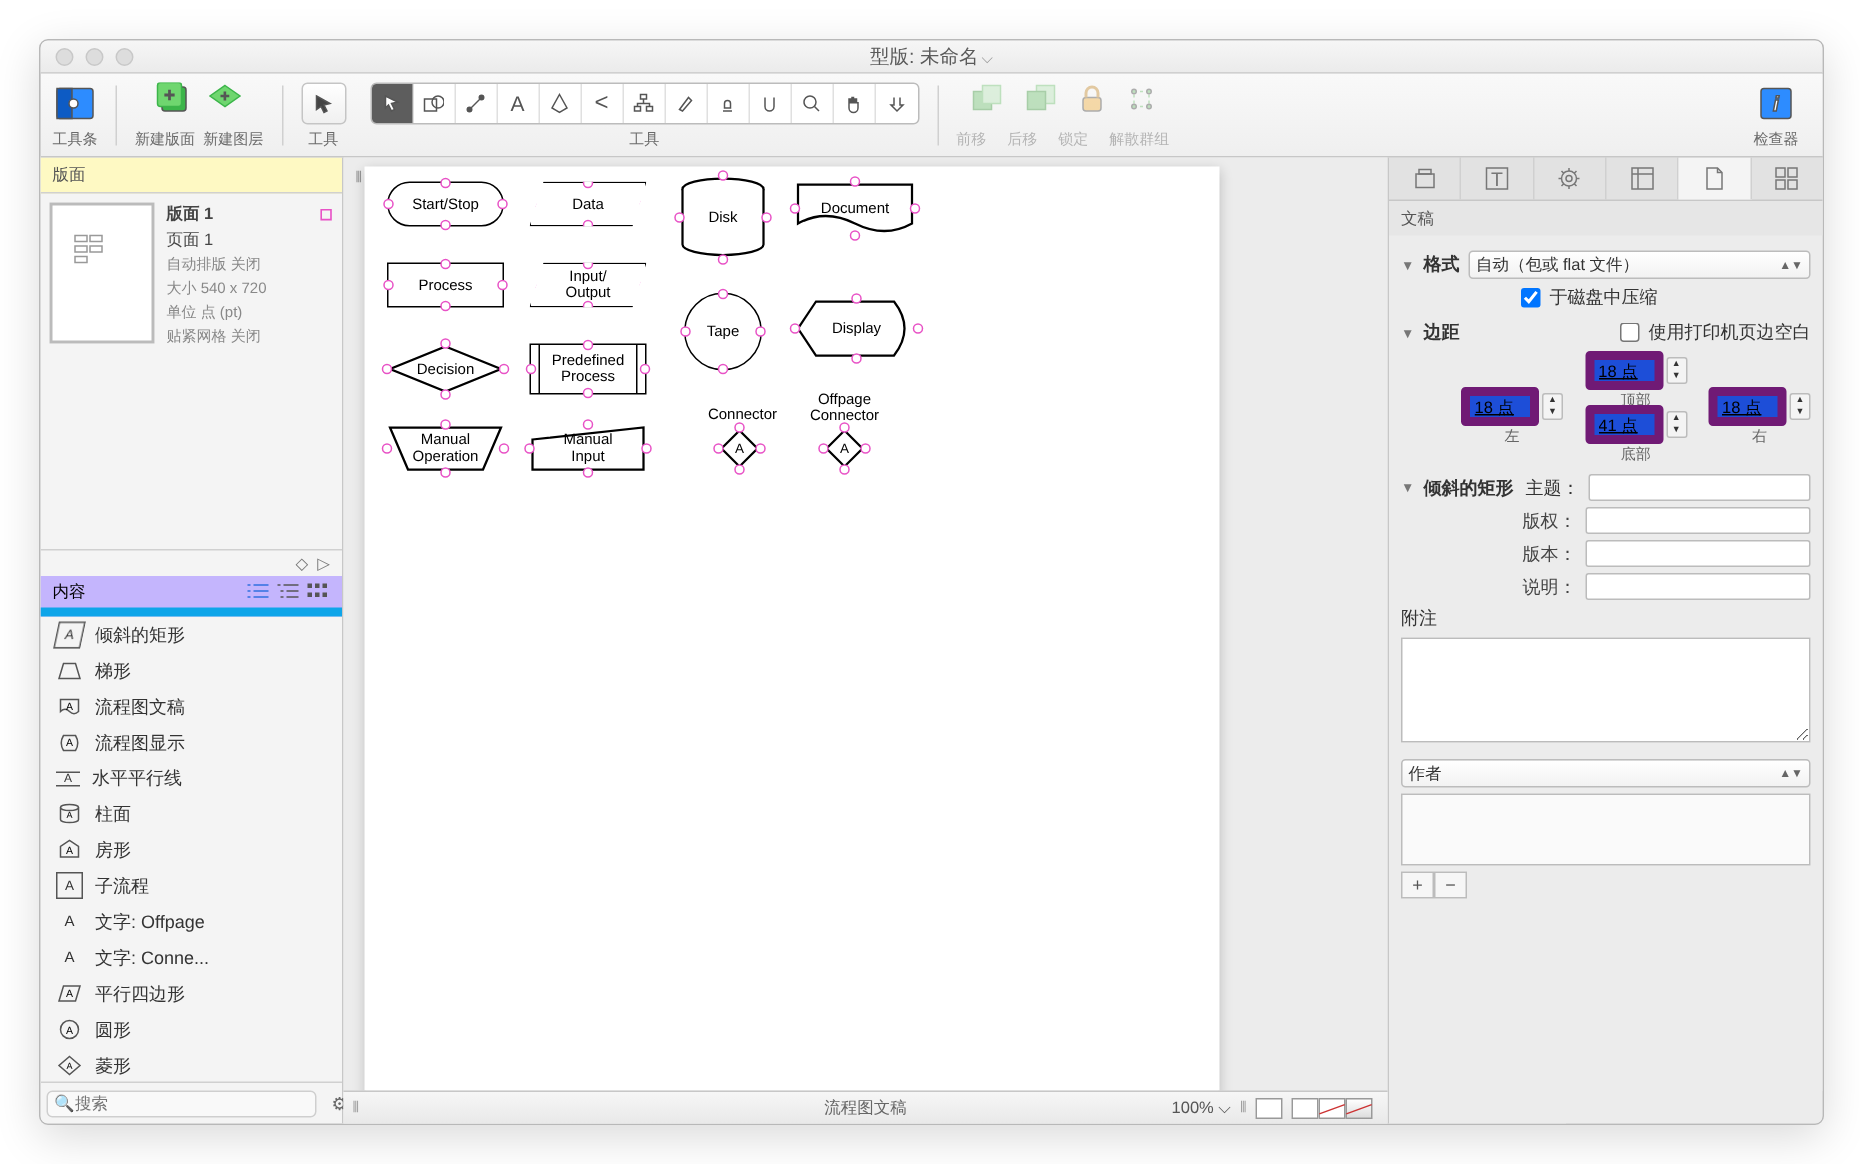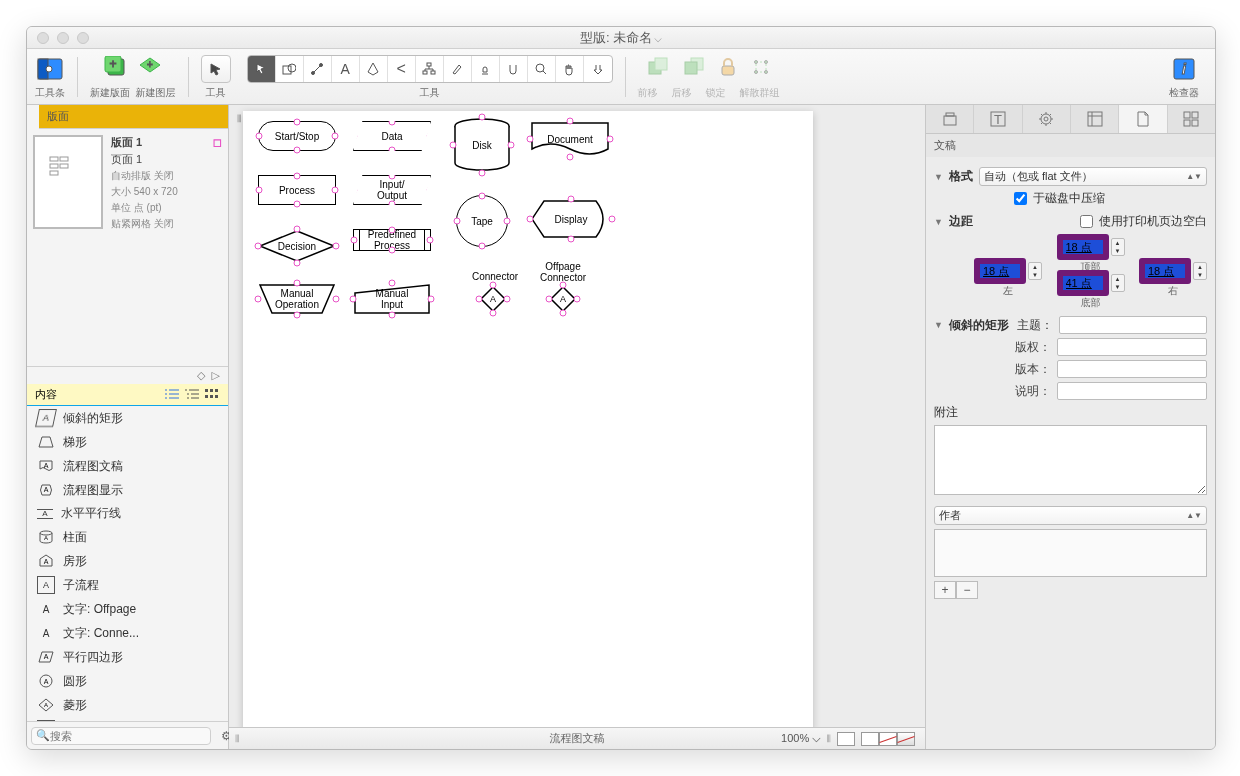--- a/index.html
+++ b/index.html
@@ -23,31 +23,31 @@
 .seg { width: 28px; height: 26px; display:flex; align-items:center; justify-content:center; border-right:1px solid #e0e0e0; color:#555;}
 .seg:last-child{border-right:none;}
 .seg.dark{background:#5d5d5d; color:#fff;}
 .tb-icon svg { stroke:#555; fill:none;}
 .right-tb { margin-left:auto; display:flex; align-items:center; padding-right:8px;}
 .info-icon { width:24px; height:24px; display:flex; align-items:center; justify-content:center;}
 
 .main { flex: 1; display: flex; min-height: 0; }
 
 .sidebar-left { width: 202px; background: #f4f4f4; border-right: 1px solid #c7c7c7; display:flex; flex-direction:column; }
-.panel-head { font-size: 11px; padding: 4px 8px; color: #555; background:#eab308; border-bottom:1px solid #d0d0d0;margin-left:12px;}
+.panel-head { font-size: 11px; padding: 4px 8px; color: #555; background:#fef9c3; border-bottom:1px solid #d0d0d0;}
 .panel-area { flex:0 0 238px; padding:6px; display:flex; gap:8px; border-bottom:1px solid #d0d0d0;}
 .thumb { width: 70px; height: 94px; background: #fff; border: 1px solid #b0b0b0; display:flex; align-items:flex-start; justify-content:center; padding-top:18px;}
 .thumb-mini { width:40px; height:24px;}
 .thumb-shadow { border:2px solid #bbb; background:#fff;}
 .panel-info { font-size:11px; color:#444; flex:1;}
 .panel-info .t1 { font-weight:bold; font-size:11px; margin-bottom:2px; display:flex; align-items:center; justify-content:space-between;}
 .panel-info .line { color:#888; font-size:10px; margin-top:2px;}
 .panel-icons { display:flex; justify-content:flex-end; gap:6px; padding:2px 8px; font-size:11px; color:#777;}
 
-.content-head { display:flex; justify-content:space-between; align-items:center; padding:3px 8px; font-size:11px; background:#fef9c3; border-bottom:1px solid #0ea5e9;}
+.content-head { display:flex; justify-content:space-between; align-items:center; padding:3px 8px; font-size:11px; background:#c4b5fd; border-bottom:6px solid #0ea5e9;}
 .view-icons { display:flex; gap:4px; }
 .view-icons span { width:16px; height:14px;}
 .list-view { flex:1; overflow-y:auto;}
 .list-item { display:flex; align-items:center; gap:8px; padding:3px 10px; font-size:12px; color:#333;}
 .list-item .icon-box { width:18px; height:18px; display:flex; align-items:center; justify-content:center; font-size:9px;}
 .search-bar { padding:4px; border-top:1px solid #d0d0d0; display:flex; align-items:center; gap:6px; }
 .search-bar input { flex:1; border:1px solid #cfcfcf; border-radius:4px; padding:2px 18px; font-size:11px; background:#f9f9f9;}
 .search-wrap { position:relative; flex:1;}
 .search-wrap .mag { position:absolute; left:5px; top:3px; font-size:11px; color:#999;}
 .gear { font-size:12px; color:#666; padding:0 4px;}
@@ -498,21 +498,21 @@
           <div class="shape noborder" style="left:15px; top:118px; width:78px; height:34px;">
             <svg width="78" height="34" style="position:absolute">
                 <polygon points="39,2 76,17 39,32 2,17" fill="#fff" stroke="#000" stroke-width="1.5"></polygon>
               </svg>
             <span style="z-index:1">Decision</span>
           <div class="magenta-dot" style="left: 50%; top: 0%; transform: translate(-50%, -50%);"></div>
               <div class="magenta-dot" style="left: 100%; top: 50%; transform: translate(-50%, -50%);"></div>
               <div class="magenta-dot" style="left: 50%; top: 100%; transform: translate(-50%, -50%);"></div>
               <div class="magenta-dot" style="left: 0%; top: 50%; transform: translate(-50%, -50%);"></div>
             </div>
-          <div class="shape" style="left:110px; top:118px; width:78px; height:22px; white-space:pre-line;">
+          <div class="shape" style="left:110px; top:118px; width:78px; height:34px; white-space:pre-line;">
             <div style="position:absolute; left:5px; top:0; bottom:0; width:1px; background:#000"></div>
             <div style="position:absolute; right:5px; top:0; bottom:0; width:1px; background:#000"></div>
             <span>Predefined
 Process</span>
           <div class="magenta-dot" style="left: 50%; top: 0%; transform: translate(-50%, -50%);"></div><div class="magenta-dot" style="left: 100%; top: 50%; transform: translate(-50%, -50%);"></div><div class="magenta-dot" style="left: 50%; top: 100%; transform: translate(-50%, -50%);"></div><div class="magenta-dot" style="left: 0%; top: 50%; transform: translate(-50%, -50%);"></div></div>
 
           <div class="noborder" style="position:absolute; left:222px; top:160px; font-size:10px; width:60px; text-align:center;"><span>Connector</span></div>
           <div class="noborder" style="position:absolute; left:290px; top:150px; font-size:10px; width:60px; text-align:center; white-space:pre-line;"><span>Offpage
 Connector</span></div>
 

